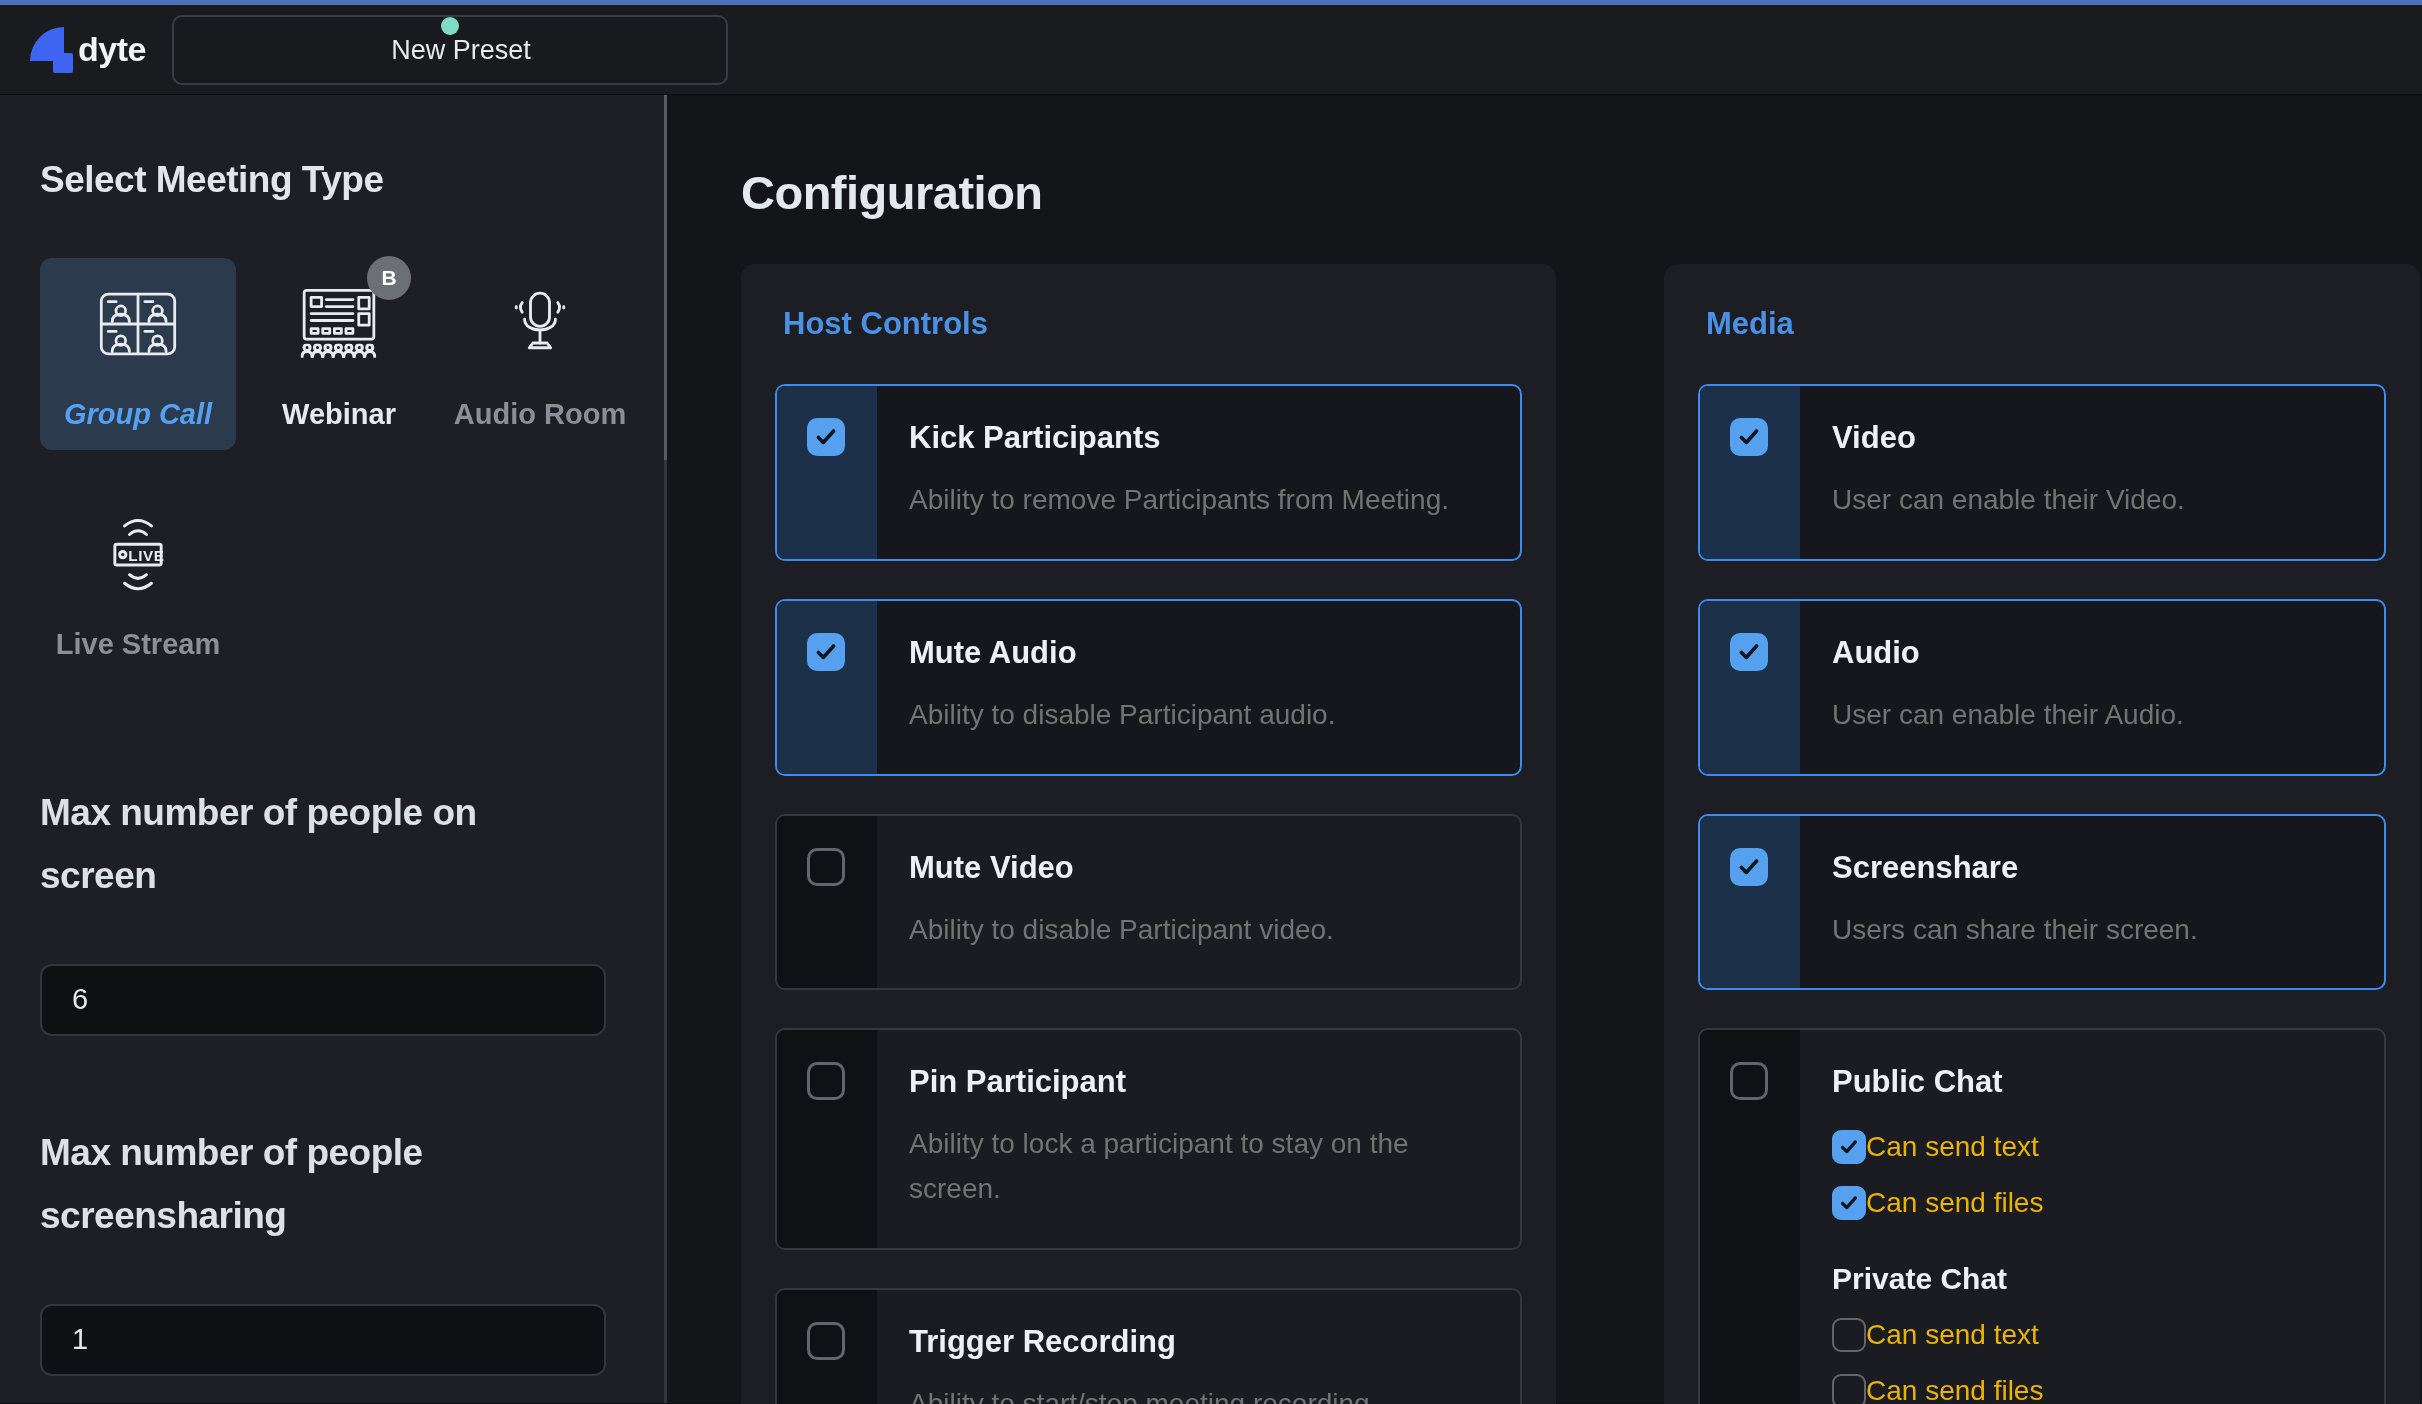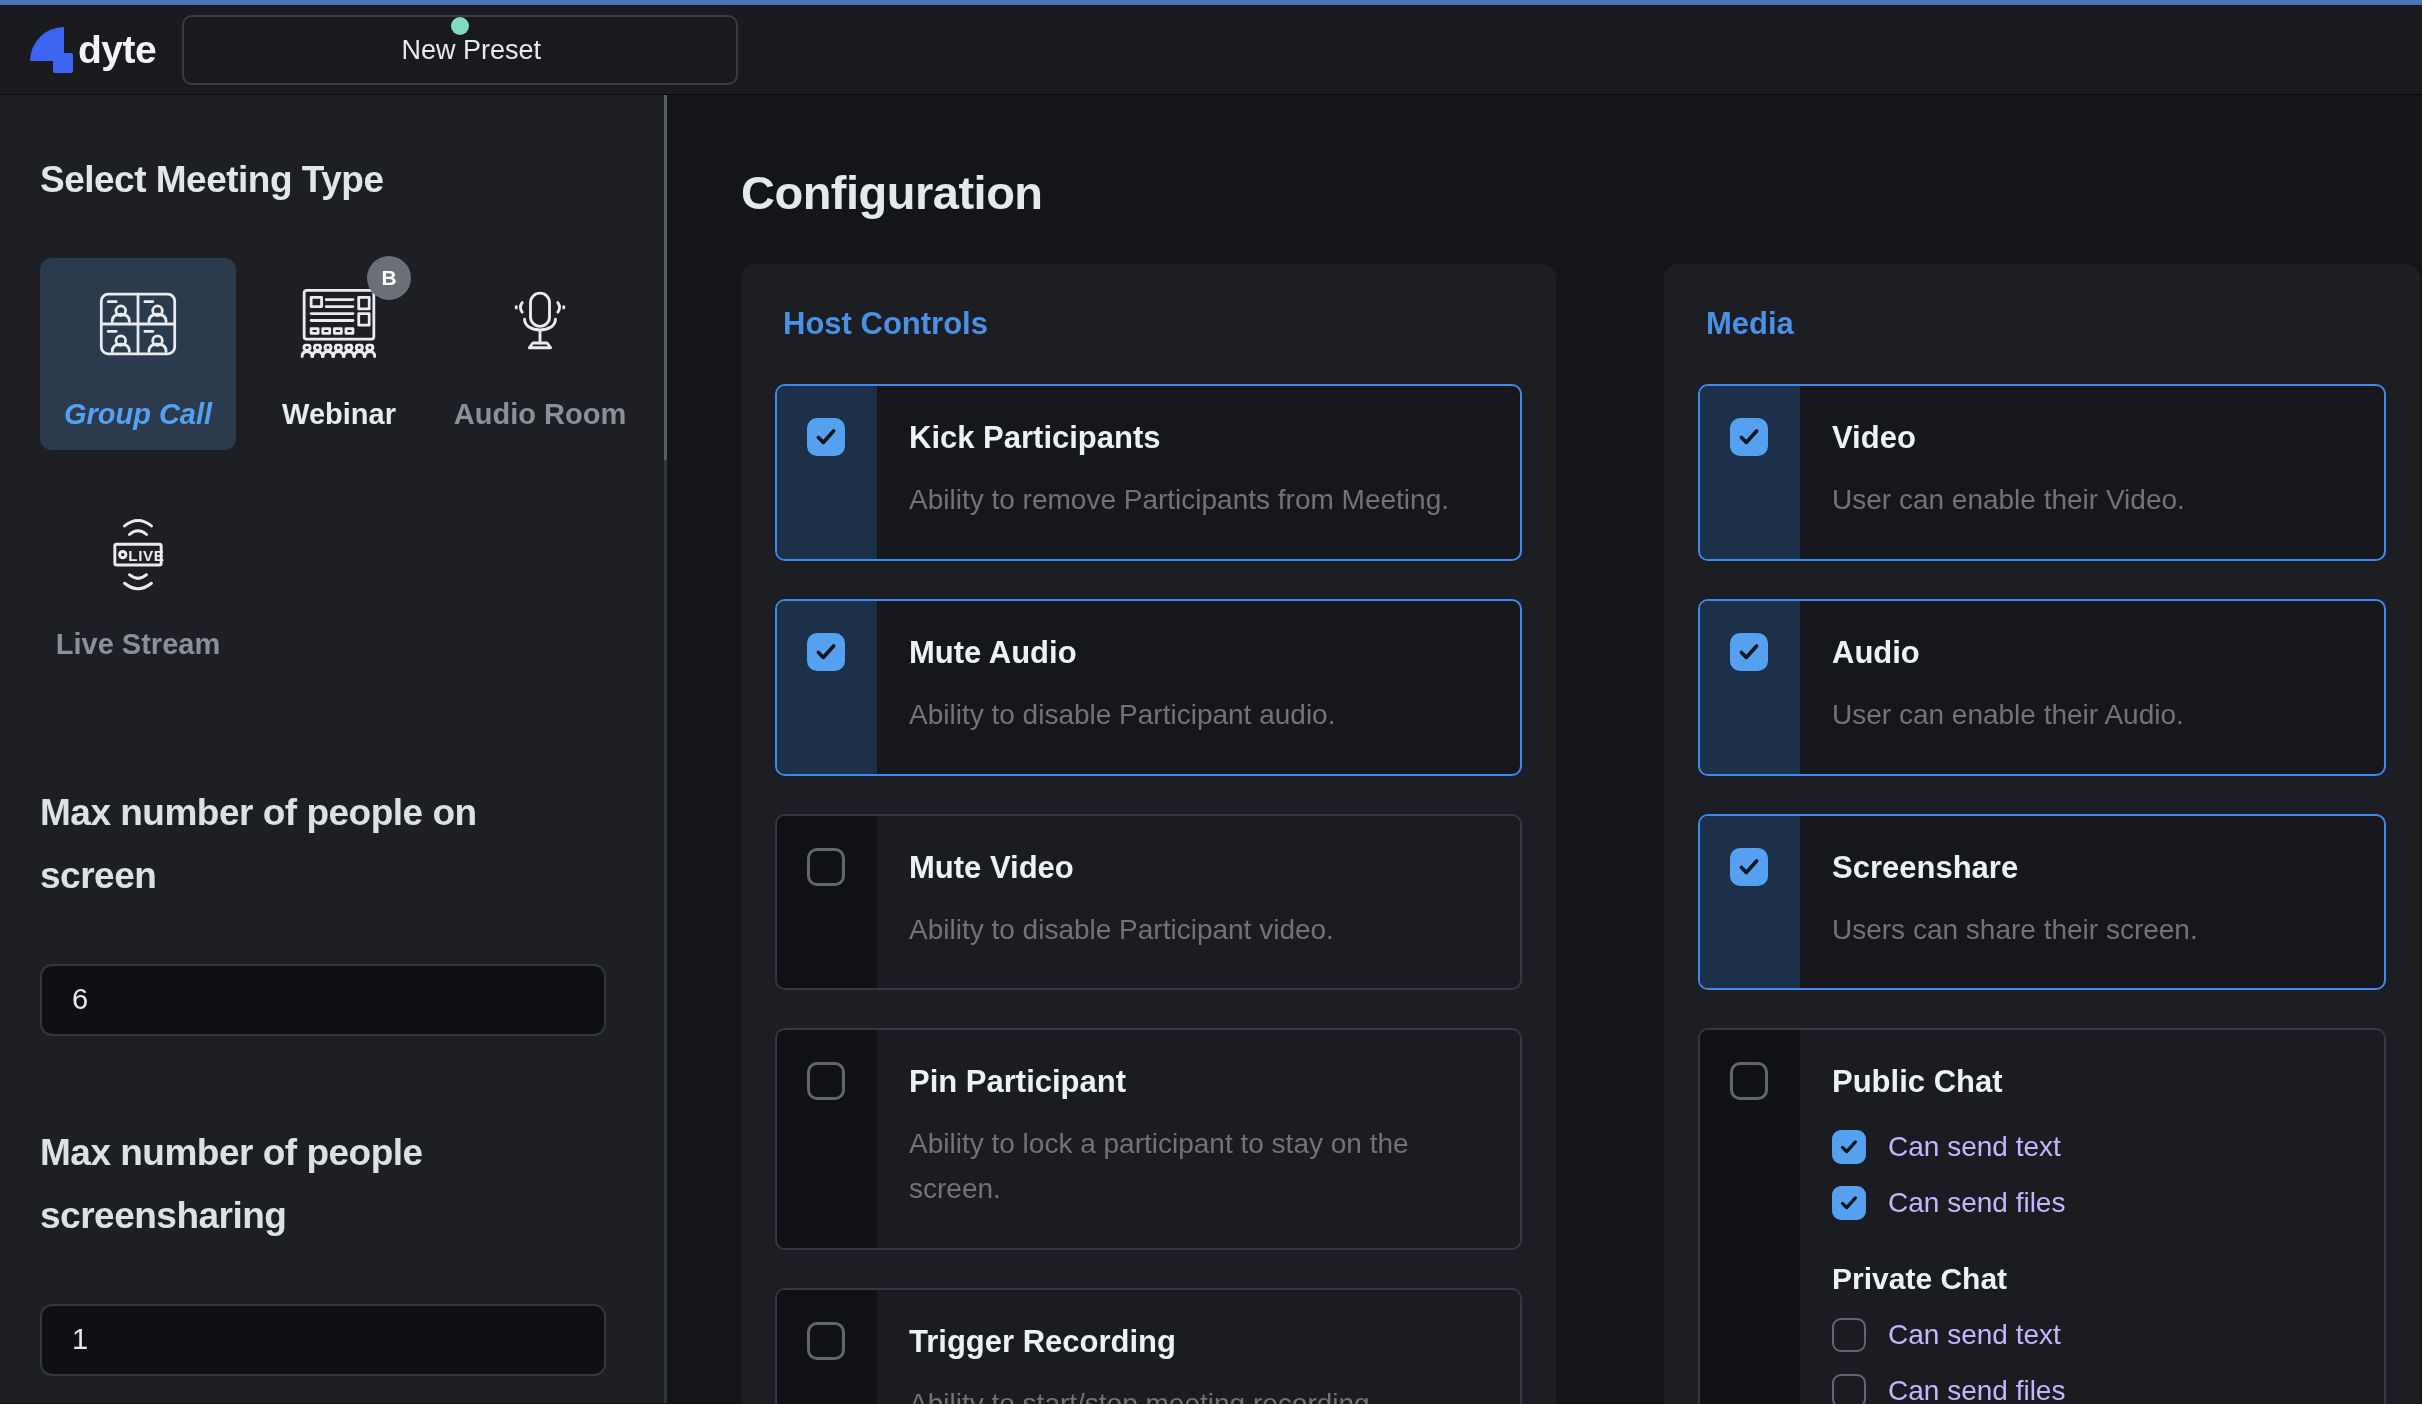--- a/index.html
+++ b/index.html
@@ -11,21 +11,21 @@
   }
   
   .accent-line { height:5px; background:#4a72b8; }
   .topbar {
     height:90px; background:#1a1b1f; display:flex; align-items:center;
     padding:0 30px; border-bottom:1px solid #0b0c0e;
   }
   .logo { position:relative; width:46px; height:50px; flex:none; }
   .logo .q { position:absolute; left:0; top:2px; width:34px; height:34px; background:#3e64f2; border-radius:100% 0 0 0; }
   .logo .sq { position:absolute; left:23px; top:28px; width:20px; height:20px; background:#3e64f2; border-radius:2px; }
-  .brand { font-size:39px; font-weight:bold; color:#f2f4f6; letter-spacing:-0.5px; margin-left:2px; }
+  .brand { font-size:34px; font-weight:bold; color:#f2f4f6; letter-spacing:-0.5px; margin-left:2px; }
   .preset-box {
     margin-left:26px; width:556px; height:70px; border:2px solid #3a3c43; border-radius:10px;
     background:#191a1e; display:flex; align-items:center; padding:0 28px; cursor:pointer;flex-direction:column;
   }
   .preset-dot { width:18px; height:18px; border-radius:50%; background:#7fdcc4; flex:none; }
   .preset-name { margin-left:22px; font-size:27px; color:#e8eaed; }
 
   
   .cols { display:flex; height:1308px; }
   .sidebar { width:664px; flex:none; background:#1d1f24; padding:54px 40px 0 40px; }
@@ -88,21 +88,21 @@
   }
   .cbox svg { visibility:hidden; }
   .card.checked > .strip .cbox,
   .subrow.checked .cbox { background:#55a1ef; border-color:#55a1ef; }
   .card.checked > .strip .cbox svg,
   .subrow.checked .cbox svg { visibility:visible; }
 
   .sublist { margin-top:30px; }
   .subrow { display:flex; align-items:center; margin-top:22px; cursor:pointer; }
   .subrow .cbox { width:34px; height:34px; border-radius:9px; border-width:2.5px; }
-  .sublabel { margin-left:22px; font-size:28px; color:#c4b5fd; }
+  .sublabel { font-size:28px; color:#eab308; }
   .subheading { margin-top:42px; font-size:30px; font-weight:bold; color:#eef1f4; }
 </style>
 </head>
 <body>
 
 <svg width="0" height="0" style="position:absolute">
   <defs>
     <symbol id="person" viewBox="0 0 10 11">
       <circle cx="5" cy="3" r="2.4"></circle>
       <path d="M1 10.5 C1 7.6 2.8 6.2 5 6.2 S9 7.6 9 10.5"></path>

